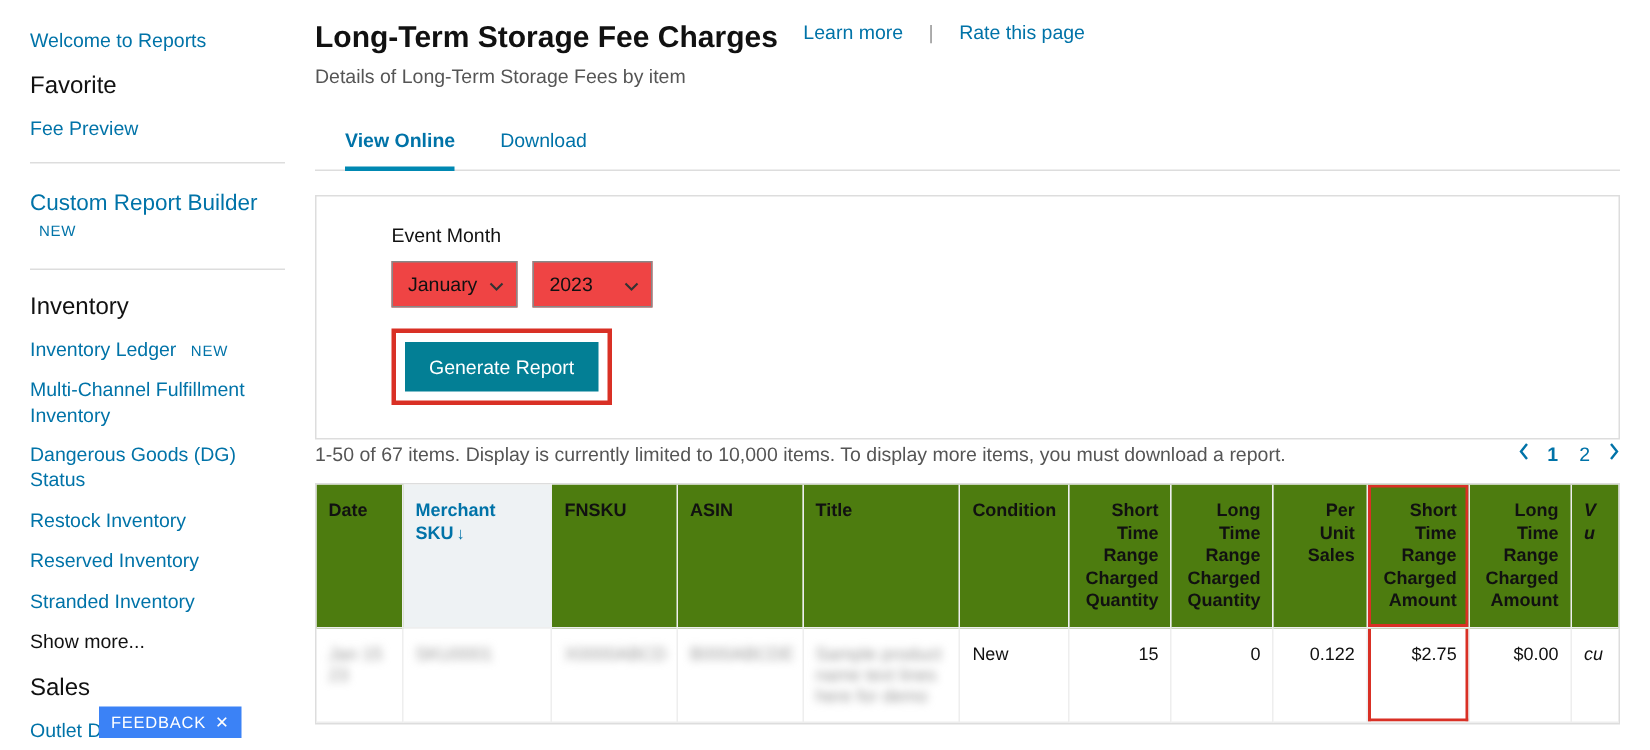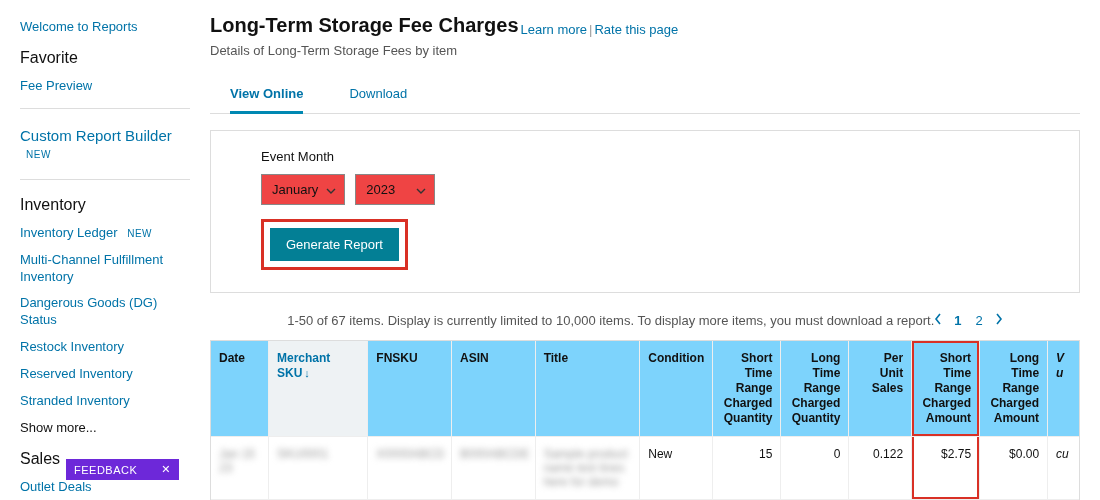--- a/index.html
+++ b/index.html
@@ -37,26 +37,26 @@
   .new-badge {
     font-size: 10px; color: #0073a8; margin-left: 6px; letter-spacing: 0.5px;
   }
   .crb { font-size: 15px; padding: 10px 0; display: inline-block;}
   
   .main {
     flex: 1;
     padding: 0 20px 0 10px;
     overflow: hidden;
   }
-  .title-row { display: flex; align-items: flex-end; gap: 2px; }
+  .title-row { display: flex; align-items: flex-start; gap: 17px; }
   .page-title { font-size: 20px; font-weight: 700; color: #111; }
   .title-row .sep { color: #999; }
   .subtitle { color: #555; font-size: 13px; margin-top: 6px; }
   
-  .tabs { margin-top: 20px; border-bottom: 1px solid #ddd; display: flex; gap: 46px; padding-left: 20px; }
+  .tabs { margin-top: 20px; border-bottom: 1px solid #ddd; display: flex; gap: 30px; padding-left: 20px; }
   .tab { padding: 8px 0 10px; cursor: pointer; color: #0073a8; }
   .tab.active { color: #0073a8; font-weight: 700; border-bottom: 3px solid #0088b2; margin-bottom: -1px; }
   
   .filter-box {
     border: 1px solid #ddd;
     margin-top: 16px;
     padding: 18px 50px 22px;
     position: relative;
   }
   .filter-label { font-size: 13px; color: #111; margin-bottom: 10px; display: block; }
@@ -81,60 +81,59 @@
   .gen-btn {
     background: #037f95;
     color: #fff;
     border: none;
     padding: 9px 16px;
     font-size: 13px;
     cursor: pointer;
   }
   
   .pager-row {
-    display: flex; align-items: center; justify-content: center;
-    margin-top: 18px;
+    display: flex; align-items: center; justify-content: space-between;
     color: #555;
     font-size: 13px;
   }
   .pager { display: flex; align-items: center; gap: 10px; }
   .pager .pg { color: #0073a8; cursor: pointer; padding: 2px 2px; }
   .pager .pg.active { font-weight: 700; }
   .pager .chevp { color: #0073a8; cursor: pointer; }
   
   .tbl-wrap { border: 1px solid #ddd; margin-top: 10px; overflow: hidden; }
   table { border-collapse: collapse; width: 100%; table-layout: fixed; }
   th, td {
     border-right: 1px solid #eee;
     border-bottom: 1px solid #eee;
     padding: 10px 8px;
     text-align: left;
     vertical-align: top;
     font-size: 12px;
   }
   th:last-child, td:last-child { border-right: none; font-style: italic; }
-  th { background: #7dd3fc; font-weight: 700; color: #111; line-height: 1.25; }
+  th { background: #4d7c0f; font-weight: 700; color: #111; line-height: 1.25; }
   th.sorted { background: #eef2f4; color: #0073a8; }
   .num { text-align: right; }
   .blur { filter: blur(3px); color: #999; user-select: none; }
   .highlight-col-head { box-shadow: inset 0 0 0 2px #d93025; }
   .highlight-col-cell { box-shadow: inset 2px 0 0 #d93025, inset -2px 0 0 #d93025, inset 0 -2px 0 #d93025; }
   .sort-icon { font-size: 11px; margin-left: 2px; }
   
   .feedback-tab {
     position: absolute;
     left: 66px;
-    bottom: 20px;
-    background: #6d28d9;
+    bottom: 8px;
+    background: #3b82f6;
     color: #fff;
     font-size: 11px;
     padding: 4px 8px;
     letter-spacing: 0.5px;
     cursor: pointer;
-    display: flex; align-items: center; gap: 24px;
+    display: flex; align-items: center; gap: 6px;
   }
   .feedback-tab .x { font-size: 11px; }
   .show-more { color: #111; }
 </style>
 </head>
 <body>
 
 <div class="wrap">
 
   <aside class="sidebar">

